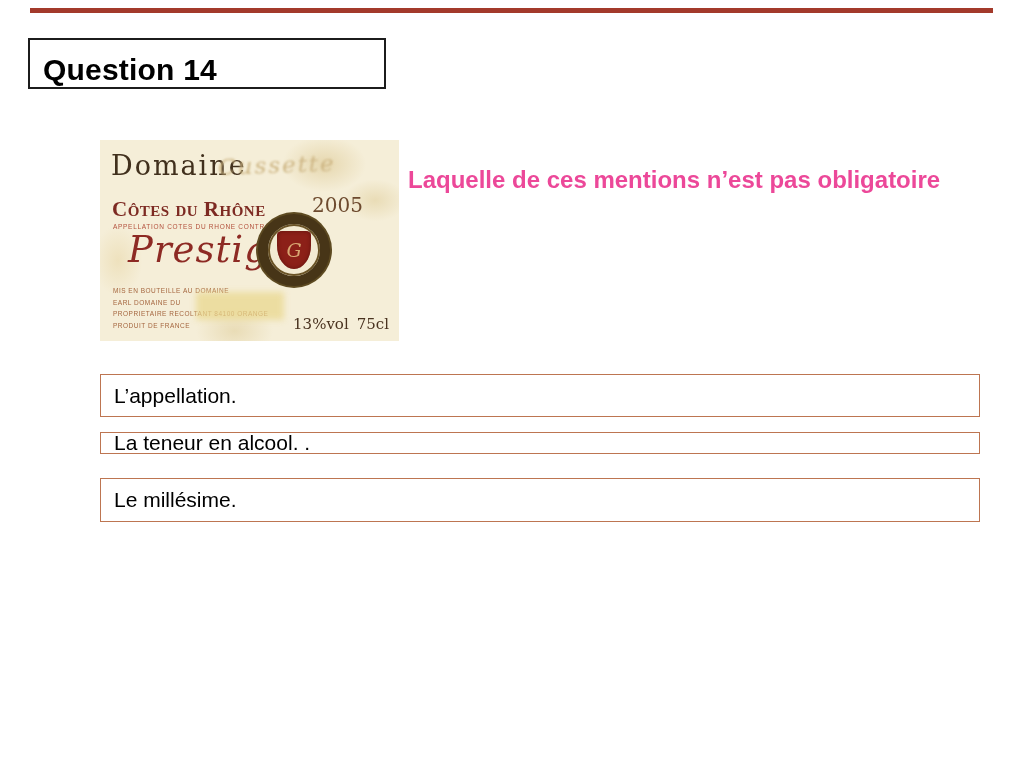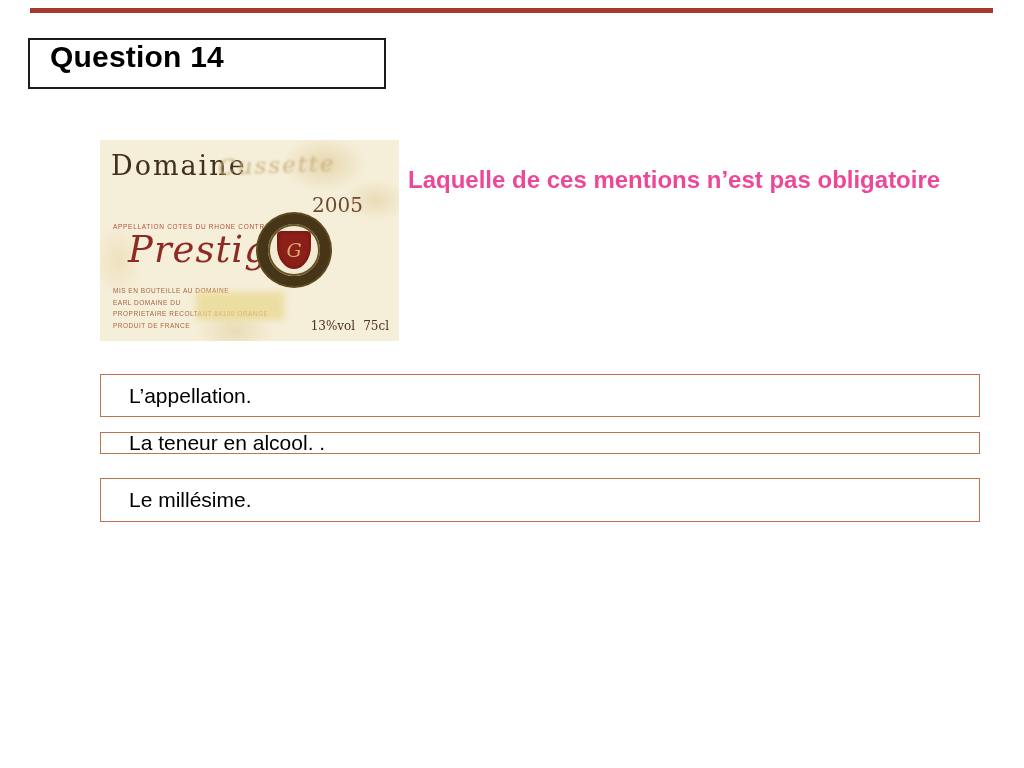--- a/index.html
+++ b/index.html
@@ -6,21 +6,21 @@
   body{
     width:1024px;height:768px;position:relative;overflow:hidden;
     background:#ffffff;font-family:"Liberation Sans", sans-serif;color:#000;
   }
   
   .top-bar{position:absolute;left:30px;top:8px;width:963px;height:5px;background:#a33a2b;}
 
   
   .question-box{
     position:absolute;left:28px;top:38px;width:358px;height:51px;box-sizing:border-box;
-    border:2px solid #1c1c1c;background:#fff;display:flex;align-items:flex-start;padding-left:20px;
+    border:2px solid #1c1c1c;background:#fff;display:flex;align-items:flex-end;padding-left:13px;
   }
   .question-box .title{font-size:30px;font-weight:bold;letter-spacing:0.2px;}
 
   
   .wine-label{
     position:absolute;left:100px;top:140px;width:299px;height:201px;overflow:hidden;
     background:#f5eed8;
     background-image:
       radial-gradient(60px 40px at 75% 12%, #e6d7ae 0%, rgba(230,215,174,0) 70%),
       radial-gradient(45px 30px at 92% 30%, #e9dcb6 0%, rgba(233,220,182,0) 70%),
@@ -67,52 +67,53 @@
   .wl-fineprint{
     position:absolute;left:13px;top:145px;font-size:6.5px;line-height:11.5px;
     color:#a5663f;letter-spacing:0.5px;white-space:nowrap;
   }
   .wl-smudge{
     position:absolute;left:96px;top:152px;width:88px;height:28px;
     background:#ead88f;opacity:0.75;filter:blur(3px);
   }
   .wl-alc{
     position:absolute;right:10px;bottom:8px;font-family:"DejaVu Serif", serif;
-    font-size:12px;color:#4a3320;display:flex;gap:8px;
+    font-size:15px;color:#4a3320;display:flex;gap:8px;
   }
 
   
   .question-text{
     position:absolute;left:408px;top:164px;width:600px;
     font-size:24px;font-weight:bold;line-height:31px;color:#ec4899;
   }
 
   
   .answer-box{
     position:absolute;left:100px;width:880px;box-sizing:border-box;
     border:1px solid #bd7551;background:#fff;
-    display:flex;align-items:center;padding-left:28px;
+    display:flex;align-items:center;padding-left:13px;
     font-size:21px;color:#000;
   }
   .answer-1{top:374px;height:43px;}
   .answer-2{top:432px;height:22px;}
   .answer-3{top:478px;height:44px;}
 </style>
 </head>
 <body>
 
 <div class="top-bar"></div>
 
 <div class="question-box">
   <span class="title">Question 14</span>
 </div>
 
 <div class="wine-label">
   <div class="wl-domaine">Domaine</div>
   <div class="wl-faded">Cussette</div>
+  <div class="wl-cdr">Côtes du Rhône</div>
   <div class="wl-aoc">APPELLATION COTES DU RHONE CONTROLEE</div>
   <div class="wl-vintage">2005</div>
   <div class="wl-prestige">Prestige</div>
   <div class="wl-wreath">
     <div class="wl-shield">
       <span class="mono">G</span>
     </div>
   </div>
   <div class="wl-fineprint">
     <div>MIS EN BOUTEILLE AU DOMAINE</div>

